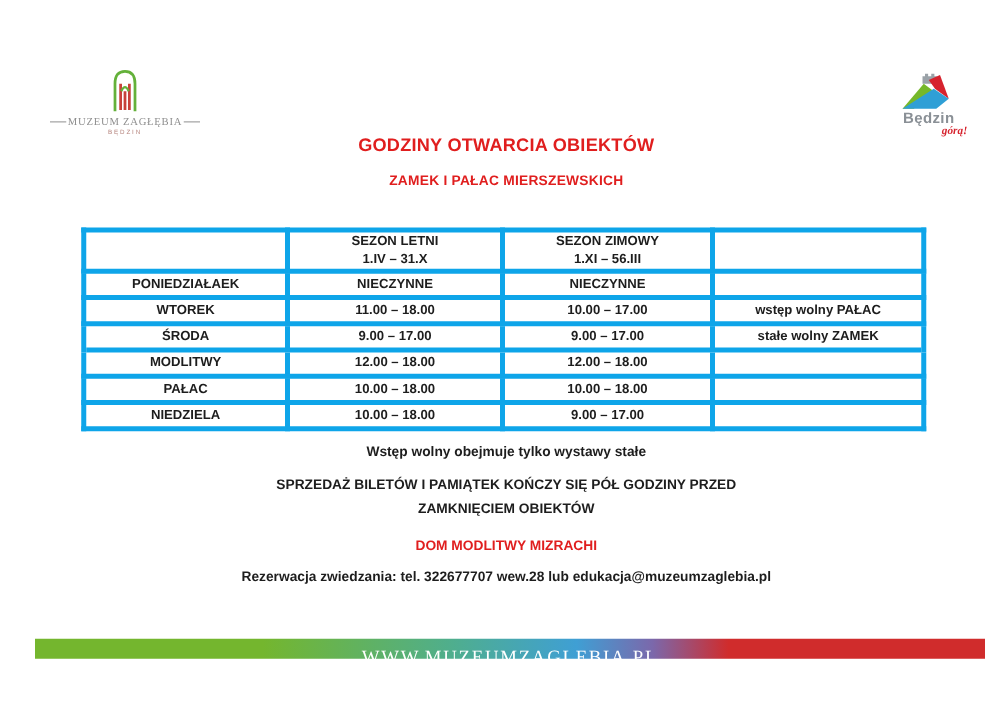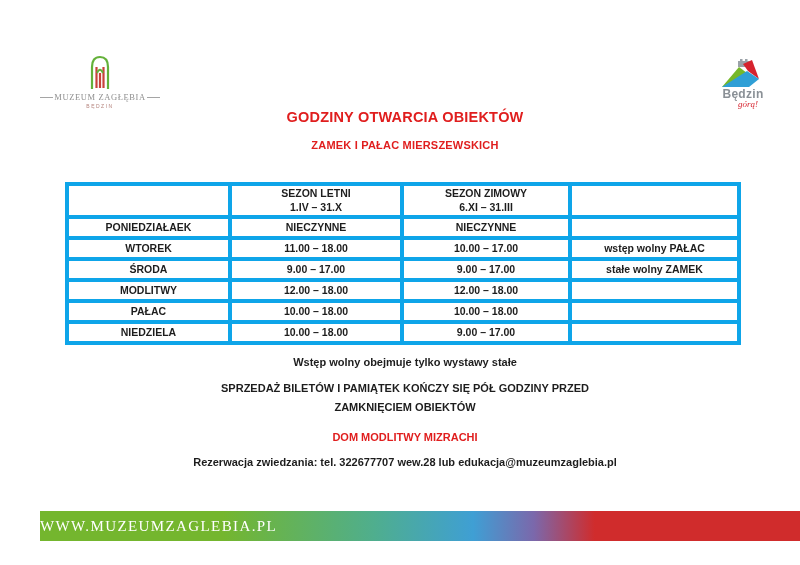--- a/index.html
+++ b/index.html
@@ -11,22 +11,22 @@
                display:flex;flex-direction:column;align-items:center;}
   .m-name-row{display:flex;align-items:center;gap:1px;margin-top:2px;}
   .m-rule{width:13px;height:1px;background:#a5a5a5;}
   .m-name{font-family:"Liberation Serif",serif;font-size:8.5px;color:#8f8f8f;
           letter-spacing:.6px;white-space:nowrap;}
   .m-sub{font-size:5px;color:#b5837c;letter-spacing:1.5px;margin-top:1px;}
 
   .city-logo{position:absolute;left:710px;top:58px;width:66px;
              display:flex;flex-direction:column;align-items:center;}
   .c-name{font-size:12px;font-weight:bold;color:#8a9096;margin-top:-7px;letter-spacing:.3px;}
-  .c-slogan{font-family:"Liberation Serif",serif;font-style:italic;font-weight:normal;
-            font-size:9px;color:#d6232e;margin-top:-2px;align-self:flex-end;margin-right:18px;}
+  .c-slogan{font-family:"Liberation Serif",serif;font-style:italic;font-weight:bold;
+            font-size:9px;color:#d6232e;margin-top:-2px;align-self:flex-end;margin-right:2px;}
 
   
   .title{position:absolute;left:5px;top:109px;width:800px;text-align:center;
          color:#e01e1e;font-size:14.5px;font-weight:bold;letter-spacing:.2px;}
   .subtitle{position:absolute;left:5px;top:139px;width:800px;text-align:center;
             color:#e01e1e;font-size:11px;font-weight:bold;letter-spacing:.2px;}
 
   
   .hours{position:absolute;left:65px;top:182px;border-collapse:collapse;table-layout:fixed;}
   .hours td{border:4px solid #0ea5e9;text-align:center;font-weight:bold;
@@ -37,24 +37,24 @@
 
   
   .cnote{position:absolute;left:5px;width:800px;text-align:center;font-weight:bold;font-size:11px;}
   .note-free{top:356px;}
   .note-sales1{top:382px;}
   .note-sales2{top:401px;}
   .note-mizrachi{top:431px;color:#e01e1e;}
   .note-reserv{top:456px;}
 
   
-  .footer-bar{position:absolute;left:40px;top:511px;width:760px;height:30px;
+  .footer-bar{position:absolute;left:28px;top:511px;width:760px;height:16px;
       background:linear-gradient(90deg,#74b62e 0%,#74b62e 24%,#4fae8e 44%,
                  #3f9fd4 57%,#7b68ab 65%,#d02c2c 73%,#d02c2c 100%);
-      text-align:left;}
+      text-align:center;}
   .footer-url{color:#ffffff;font-family:"Liberation Serif",serif;font-size:15px;
               letter-spacing:1.4px;line-height:30px;white-space:nowrap;}
 </style>
 </head>
 <body>
 
 <div class="page">
 
   <div class="museum-logo">
     <svg width="24" height="36" viewBox="0 0 24 36">
@@ -95,21 +95,21 @@
       </colgroup>
     <tbody>
         <tr class="head">
       <td></td>
       <td>
         <span>SEZON LETNI</span><br>
         <span>1.IV – 31.X</span>
       </td>
       <td>
         <span>SEZON ZIMOWY</span><br>
-        <span>6.XI – 31.III</span>
+        <span>1.XI – 56.III</span>
       </td>
       <td></td>
     </tr>
     <tr>
       <td>PONIEDZIAŁAEK</td>
       <td>NIECZYNNE</td>
       <td>NIECZYNNE</td>
       <td></td>
     </tr>
     <tr>

